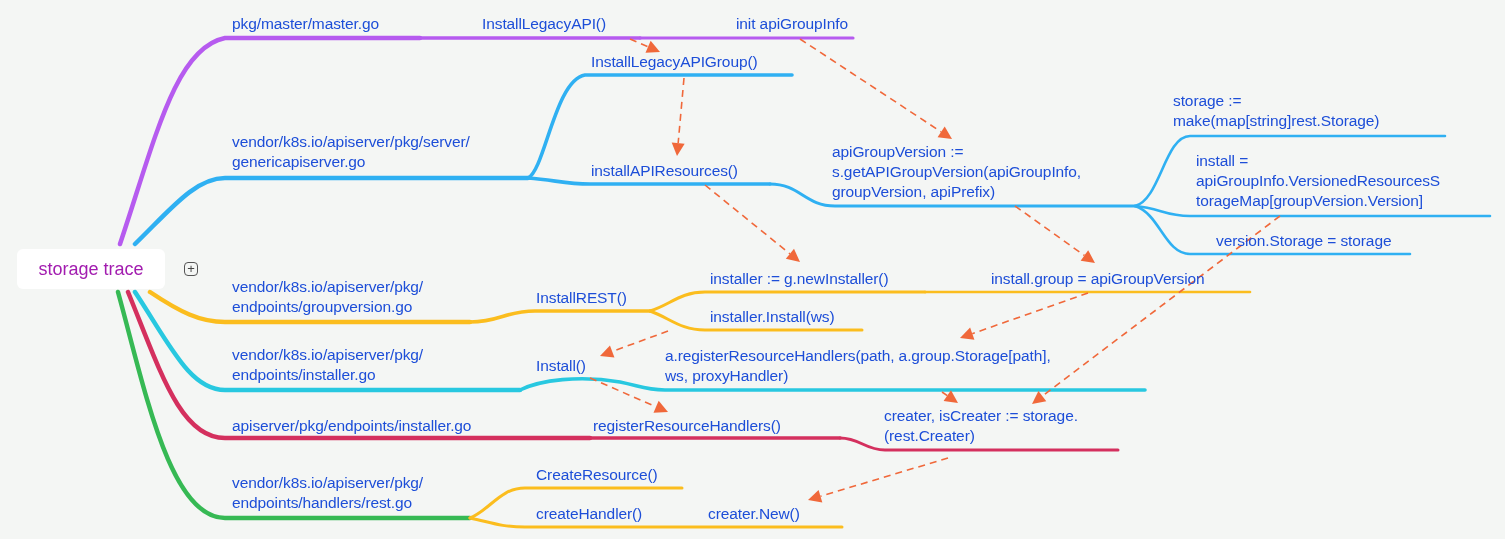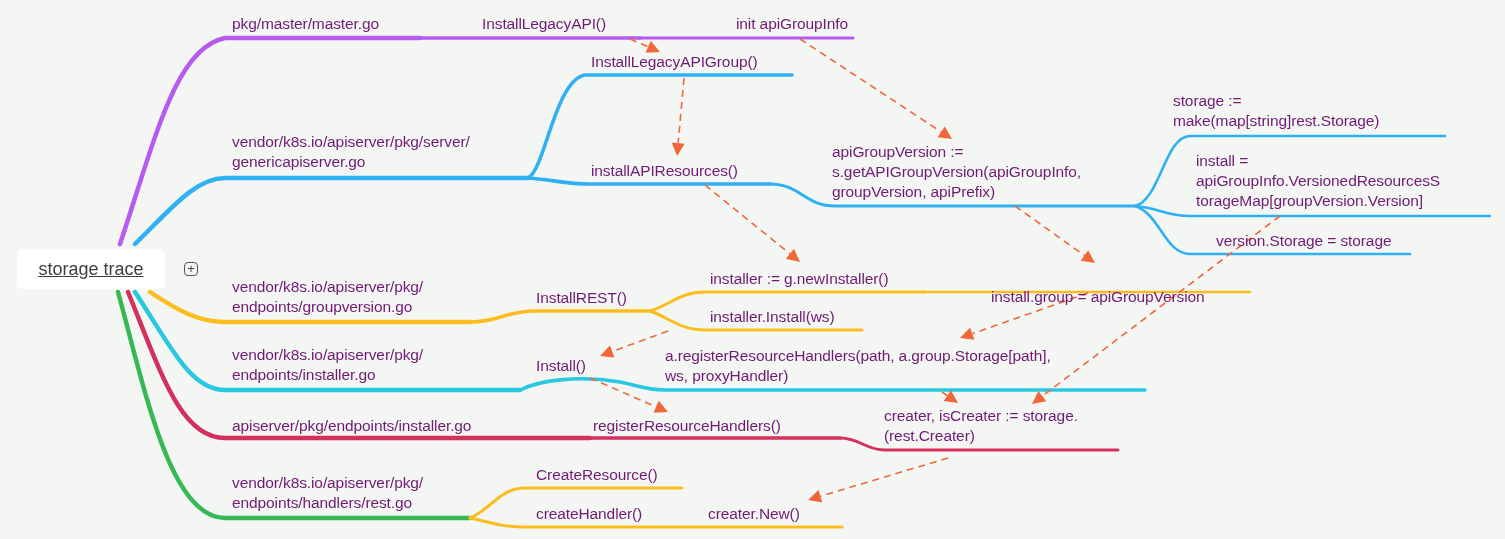--- a/index.html
+++ b/index.html
@@ -8,21 +8,21 @@
       background: #f4f6f4;
       font-family: "Liberation Sans", sans-serif;
       position: relative;
     }
     #canvas { position: absolute; left: 0; top: 0; width: 1505px; height: 539px; }
     .branch { fill: none; stroke-linecap: round; stroke-linejoin: round; }
     .arrow-line { fill: none; stroke: #f0683a; stroke-width: 1.6; stroke-dasharray: 7 5; }
     .arrow-head { fill: #f0683a; }
     .label {
       position: absolute;
-      color: #701a75;
+      color: #1d4ed8;
       font-size: 15.5px;
       line-height: 20px;
       white-space: pre;
       letter-spacing: -0.1px;
     }
     #root {
       position: absolute; left: 17px; top: 249px; width: 148px; height: 40px;
       background: #ffffff; border-radius: 6px;
       display: flex; align-items: center; justify-content: center;
       color: #2e7a92; font-size: 18px;
@@ -93,21 +93,21 @@
       <polygon points="668,412 653.48564722545,412.7639133039237 658.680257692131,400.8468657627142" class="arrow-head"></polygon>
       <line x1="942" y1="392" x2="947.2874549854082" y2="395.63512530246817" class="arrow-line"></line>
       <polygon points="958,403 943.6050176366423,400.99139780976407 950.9698923341741,390.27885279517227" class="arrow-head"></polygon>
       <line x1="1280" y1="216" x2="1042.3597602488512" y2="396.14663335974177" class="arrow-line"></line>
       <polygon points="1032,404 1038.4330769287221,390.9667532353161 1046.2864435689803,401.32651348416744" class="arrow-head"></polygon>
       <line x1="948" y1="458" x2="820.4517417078749" y2="496.2644774876375" class="arrow-line"></line>
       <polygon points="808,500 818.5839804516937,490.03860663370006 822.3195029640561,502.490348341575" class="arrow-head"></polygon>
     </g>
 </svg>
 
-<div id="root" style="color: #404040; text-decoration: underline;">
+<div id="root" style="color: #a21caf;">
   <span>storage trace</span>
 </div>
 <div id="expand-btn">+</div>
 
 <div class="label" style="left:232px;top:14px;">pkg/master/master.go</div>
 <div class="label" style="left:482px;top:14px;">InstallLegacyAPI()</div>
 <div class="label" style="left:736px;top:14px;text-align:center;">init apiGroupInfo</div>
 
 <div class="label" style="left:232px;top:132px;">vendor/k8s.io/apiserver/pkg/server/
 genericapiserver.go</div>
@@ -120,21 +120,21 @@
 make(map[string]rest.Storage)</div>
 <div class="label" style="left:1196px;top:151px;">install =
 apiGroupInfo.VersionedResourcesS
 torageMap[groupVersion.Version]</div>
 <div class="label" style="left:1216px;top:231px;">version.Storage = storage</div>
 
 <div class="label" style="left:232px;top:277px;">vendor/k8s.io/apiserver/pkg/
 endpoints/groupversion.go</div>
 <div class="label" style="left:536px;top:288px;">InstallREST()</div>
 <div class="label" style="left:710px;top:269px;">installer := g.newInstaller()</div>
-<div class="label" style="left:991px;top:269px;margin-top:18px;">install.group = apiGroupVersion</div>
+<div class="label" style="left:991px;top:269px;">install.group = apiGroupVersion</div>
 <div class="label" style="left:710px;top:307px;">installer.Install(ws)</div>
 
 <div class="label" style="left:232px;top:345px;">vendor/k8s.io/apiserver/pkg/
 endpoints/installer.go</div>
 <div class="label" style="left:536px;top:356px;">Install()</div>
 <div class="label" style="left:665px;top:346px;">a.registerResourceHandlers(path, a.group.Storage[path],
 ws, proxyHandler)</div>
 
 <div class="label" style="left:232px;top:416px;">apiserver/pkg/endpoints/installer.go</div>
 <div class="label" style="left:593px;top:416px;">registerResourceHandlers()</div>

